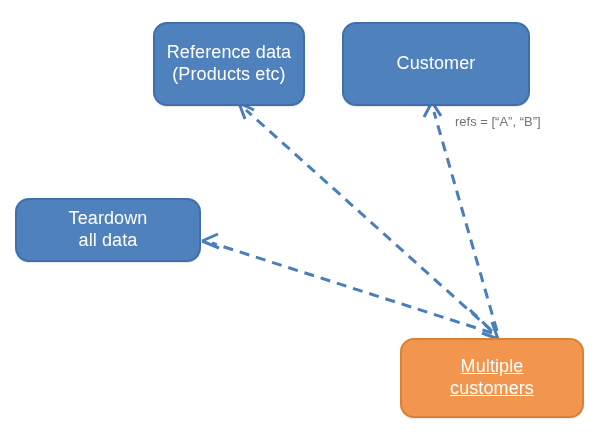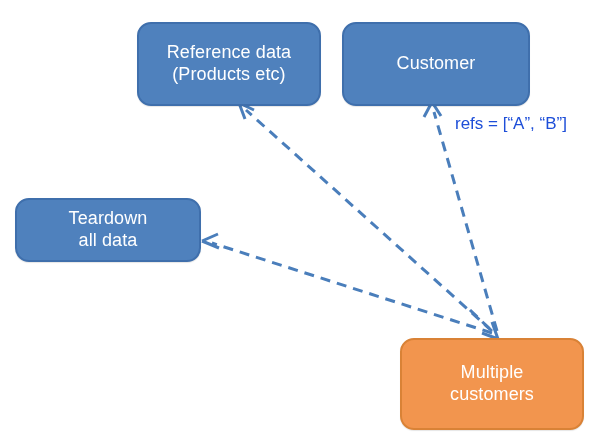--- a/index.html
+++ b/index.html
@@ -35,34 +35,35 @@
     background: #4f81bd;
     border: 2px solid #3f6fac;
     box-shadow: 0 1px 1px rgba(0,0,0,0.10);
   }
   .node-orange {
     background: #f2954e;
     border: 2px solid #d98236;
     box-shadow: 0 1px 1px rgba(0,0,0,0.10);
   }
   #node-reference-data {
-    left: 137px; top: 22px; width: 184px; height: 84px;
+    left: 153px; top: 22px; width: 152px; height: 84px;
     font-size: 18px;
   }
   #node-customer {
     left: 342px; top: 22px; width: 188px; height: 84px;
     font-size: 18px;
   }
   #node-teardown {
     left: 15px; top: 198px; width: 186px; height: 64px;
     font-size: 18px;
   }
   #node-multiple-customers {
-    left: 400px; top: 338px; width: 184px; height: 92px;
+    left: 400px; top: 338px; width: 184px; height: 80px;
     font-size: 18px;
+    text-decoration: underline;
   }
   #edge-layer {
     position: absolute;
     left: 0; top: 0;
     width: 610px; height: 437px;
     z-index: 2;
   }
   .edge-line {
     stroke: #4a7ebb;
     stroke-width: 3;
@@ -74,22 +75,22 @@
     fill: none;
     stroke: #4a7ebb;
     stroke-width: 3;
     stroke-linecap: butt;
     stroke-linejoin: miter;
   }
   #edge-label-refs {
     position: absolute;
     left: 455px;
     top: 114px;
-    font-size: 17px;
-    color: #1d4ed8;
+    font-size: 13px;
+    color: #737373;
     white-space: nowrap;
     z-index: 4;
   }
 </style>
 </head>
 <body>
 
 <div id="canvas">
 
   <svg id="edge-layer" viewBox="0 0 610 437" width="610" height="437" xmlns="http://www.w3.org/2000/svg">

